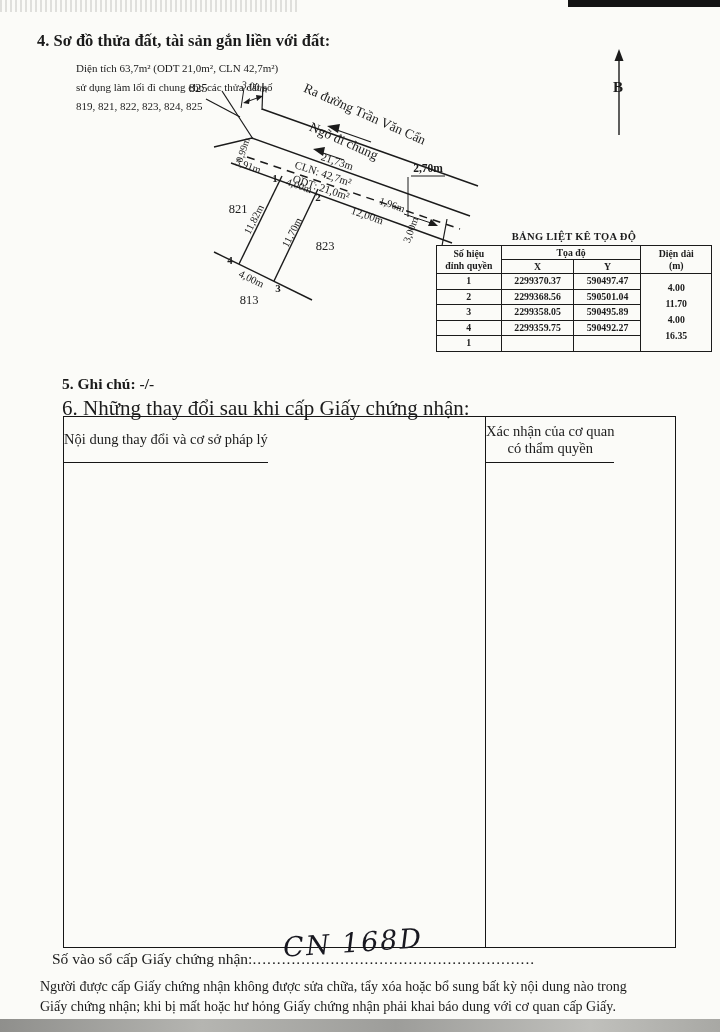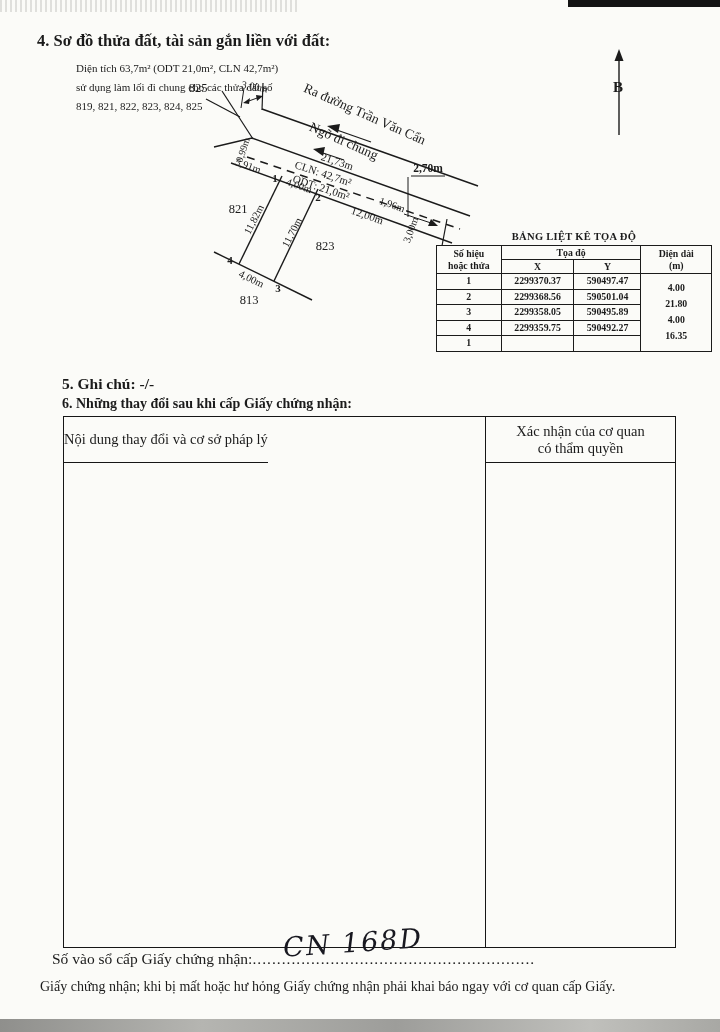--- a/index.html
+++ b/index.html
@@ -14,39 +14,39 @@
   .artifact-top-right{top:0;right:0;width:152px;height:7px;background:#141414;}
   .artifact-top-left{top:0;left:0;width:300px;height:12px;
     background:repeating-linear-gradient(90deg,rgba(60,60,55,.18) 0 2px,rgba(0,0,0,0) 2px 5px);
     opacity:.8;}
   .artifact-bottom{left:0;bottom:0;width:720px;height:13px;
     background:linear-gradient(90deg,#8f8f8c,#b5b5b1 28%,#9d9d9a 55%,#c0c0bc 82%,#a8a8a4);}
   
   .sec4-title{left:37px;top:31px;font-size:16.5px;font-weight:bold;}
   .sec4-desc{left:76px;top:59px;font-size:11px;line-height:19px;}
   .sec5-title{left:62px;top:375px;font-size:15.5px;font-weight:bold;}
-  .sec6-title{left:62px;top:396px;font-size:14px;font-weight:bold;}
+  .sec6-title{left:62px;top:396px;font-size:21px;font-weight:normal;}
   
   svg.diagram{left:0;top:0;pointer-events:none;}
   svg.diagram text{fill:#1b1b1b;}
   svg.diagram line,svg.diagram path,svg.diagram polyline{stroke:#1b1b1b;fill:none;}
   
   .coord-wrap{left:436px;top:231px;width:276px;}
   .coord-title{text-align:center;font-size:10.5px;font-weight:bold;letter-spacing:.3px;}
   table.coord{border-collapse:collapse;width:100%;margin-top:3px;table-layout:fixed;}
   table.coord th,table.coord td{
     border:1.4px solid #1b1b1b;text-align:center;vertical-align:middle;
     font-size:9.8px;font-weight:bold;padding:0;line-height:12px;}
   table.coord .hdr{height:14px;}
   table.coord .row{height:15.5px;}
   .len-cell div{margin:4px 0;}
   
   .changes-table{left:63px;top:416px;width:611px;height:530px;border:1.6px solid #161616;display:flex;}
   .changes-left{width:421px;border-right:1.4px solid #161616;display:flex;flex-direction:row;}
-  .changes-right{flex:1;display:flex;flex-direction:column;}
+  .changes-right{flex:1;display:flex;flex-direction:row;}
   .changes-hdr{height:45px;border-bottom:1.4px solid #161616;display:flex;align-items:center;justify-content:center;
     text-align:center;font-size:14.5px;line-height:17px;}
   .changes-body{flex:1;}
   
   .registry{left:52px;top:950px;font-size:15.5px;white-space:nowrap;}
   .registry .dots{letter-spacing:1px;}
   .registry-hand{left:283px;top:927px;font-size:27px;font-style:italic;
     font-family:"DejaVu Serif","Liberation Serif",serif;transform:rotate(-4deg);
     color:#181820;letter-spacing:2px;white-space:nowrap;}
   .foot-note{left:40px;top:977px;width:660px;font-size:14px;line-height:20px;}
@@ -141,39 +141,39 @@
     <colgroup>
         <col style="width:55px">
         <col style="width:62px">
         <col style="width:57px">
         <col style="width:60px">
       </colgroup>
     <tbody>
         <tr class="hdr">
       <td rowspan="2">
         <span>Số hiệu</span><br>
-        <span>hoặc thửa</span>
+        <span>đỉnh quyền</span>
       </td>
       <td colspan="2">Tọa độ</td>
       <td rowspan="2">
         <span>Diện dài</span><br>
         <span>(m)</span>
       </td>
     </tr>
     <tr class="hdr">
       <td>X</td>
       <td>Y</td>
     </tr>
     <tr class="row">
       <td>1</td>
       <td>2299370.37</td>
       <td>590497.47</td>
       <td class="len-cell" rowspan="5">
         <div>4.00</div>
-        <div>21.80</div>
+        <div>11.70</div>
         <div>4.00</div>
         <div>16.35</div>
       </td>
     </tr>
     <tr class="row">
       <td>2</td>
       <td>2299368.56</td>
       <td>590501.04</td>
     </tr>
     <tr class="row">
@@ -213,16 +213,17 @@
     <div class="changes-body"></div>
   </div>
 </div>
 
 <div class="abs registry">
   <span>Số vào sổ cấp Giấy chứng nhận:</span><span class="dots">..........................................................</span>
 </div>
 <div class="abs registry-hand">CN 168D</div>
 
 <div class="abs foot-note">
-  <div>Giấy chứng nhận; khi bị mất hoặc hư hỏng Giấy chứng nhận phải khai báo ngay với cơ quan cấp Giấy.</div>
+  <div>Người được cấp Giấy chứng nhận không được sửa chữa, tẩy xóa hoặc bổ sung bất kỳ nội dung nào trong</div>
+  <div>Giấy chứng nhận; khi bị mất hoặc hư hỏng Giấy chứng nhận phải khai báo dung với cơ quan cấp Giấy.</div>
 </div>
 
 <div class="abs artifact-bottom"></div>
 
 </body></html>

